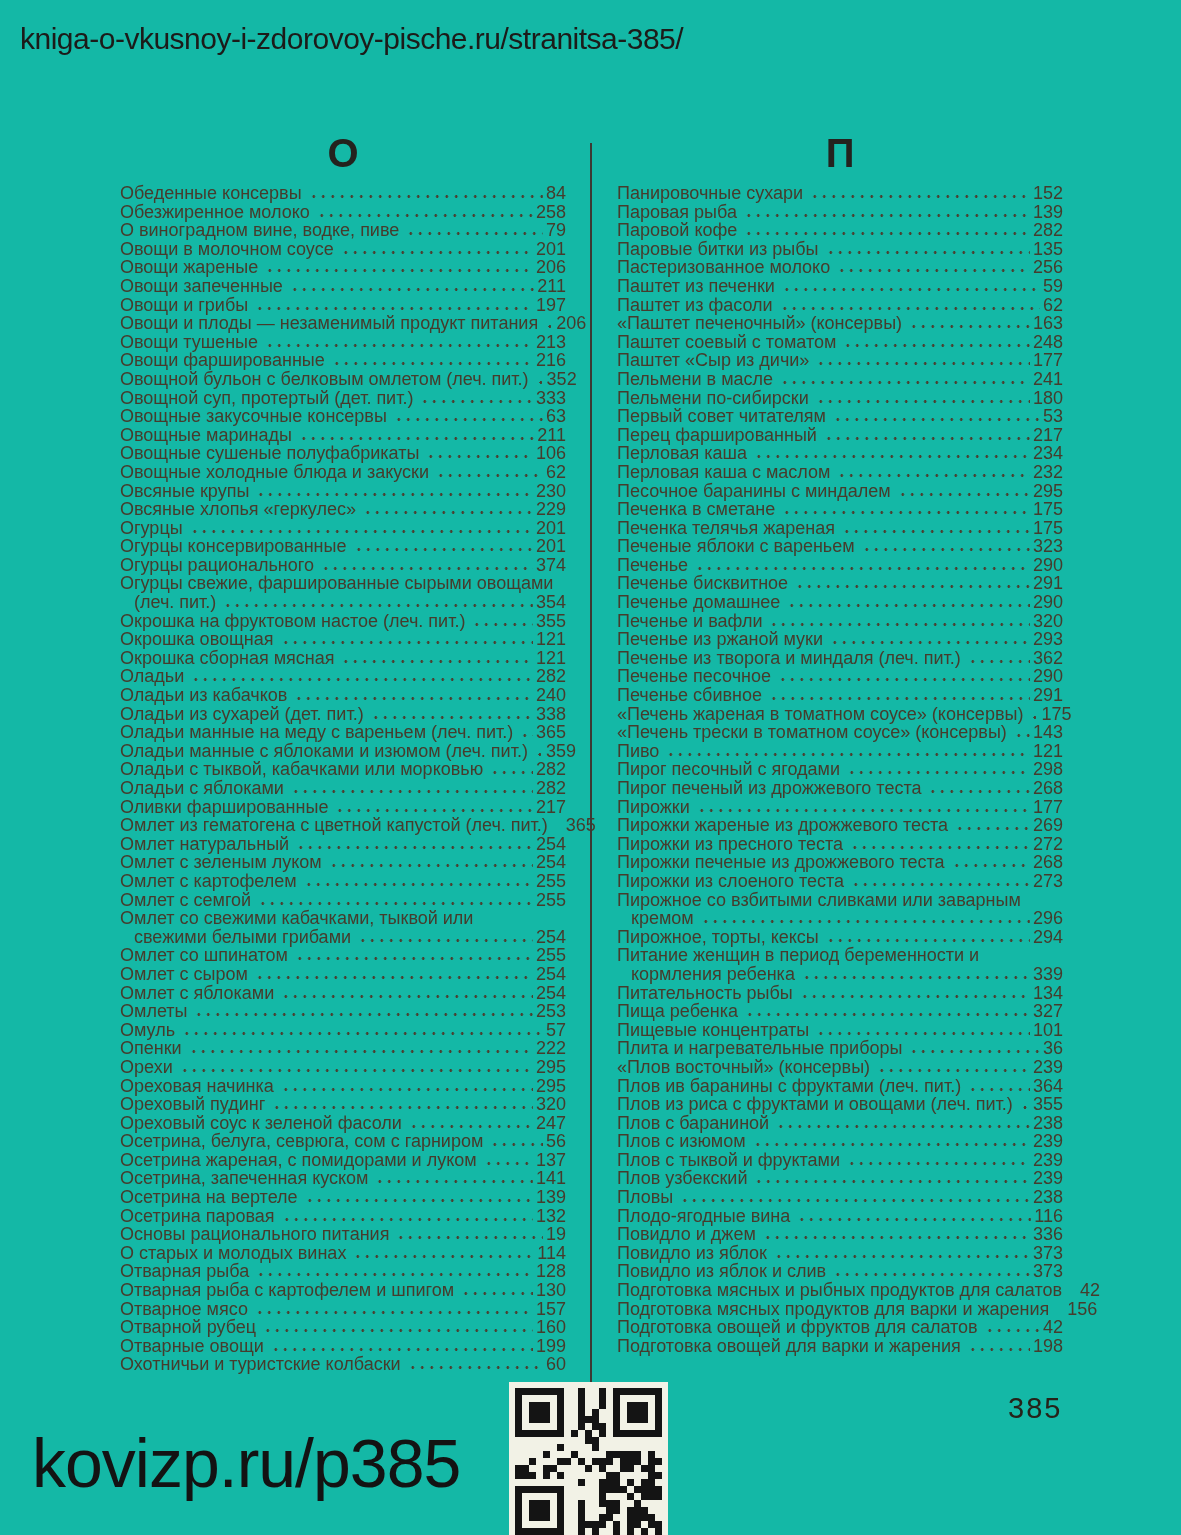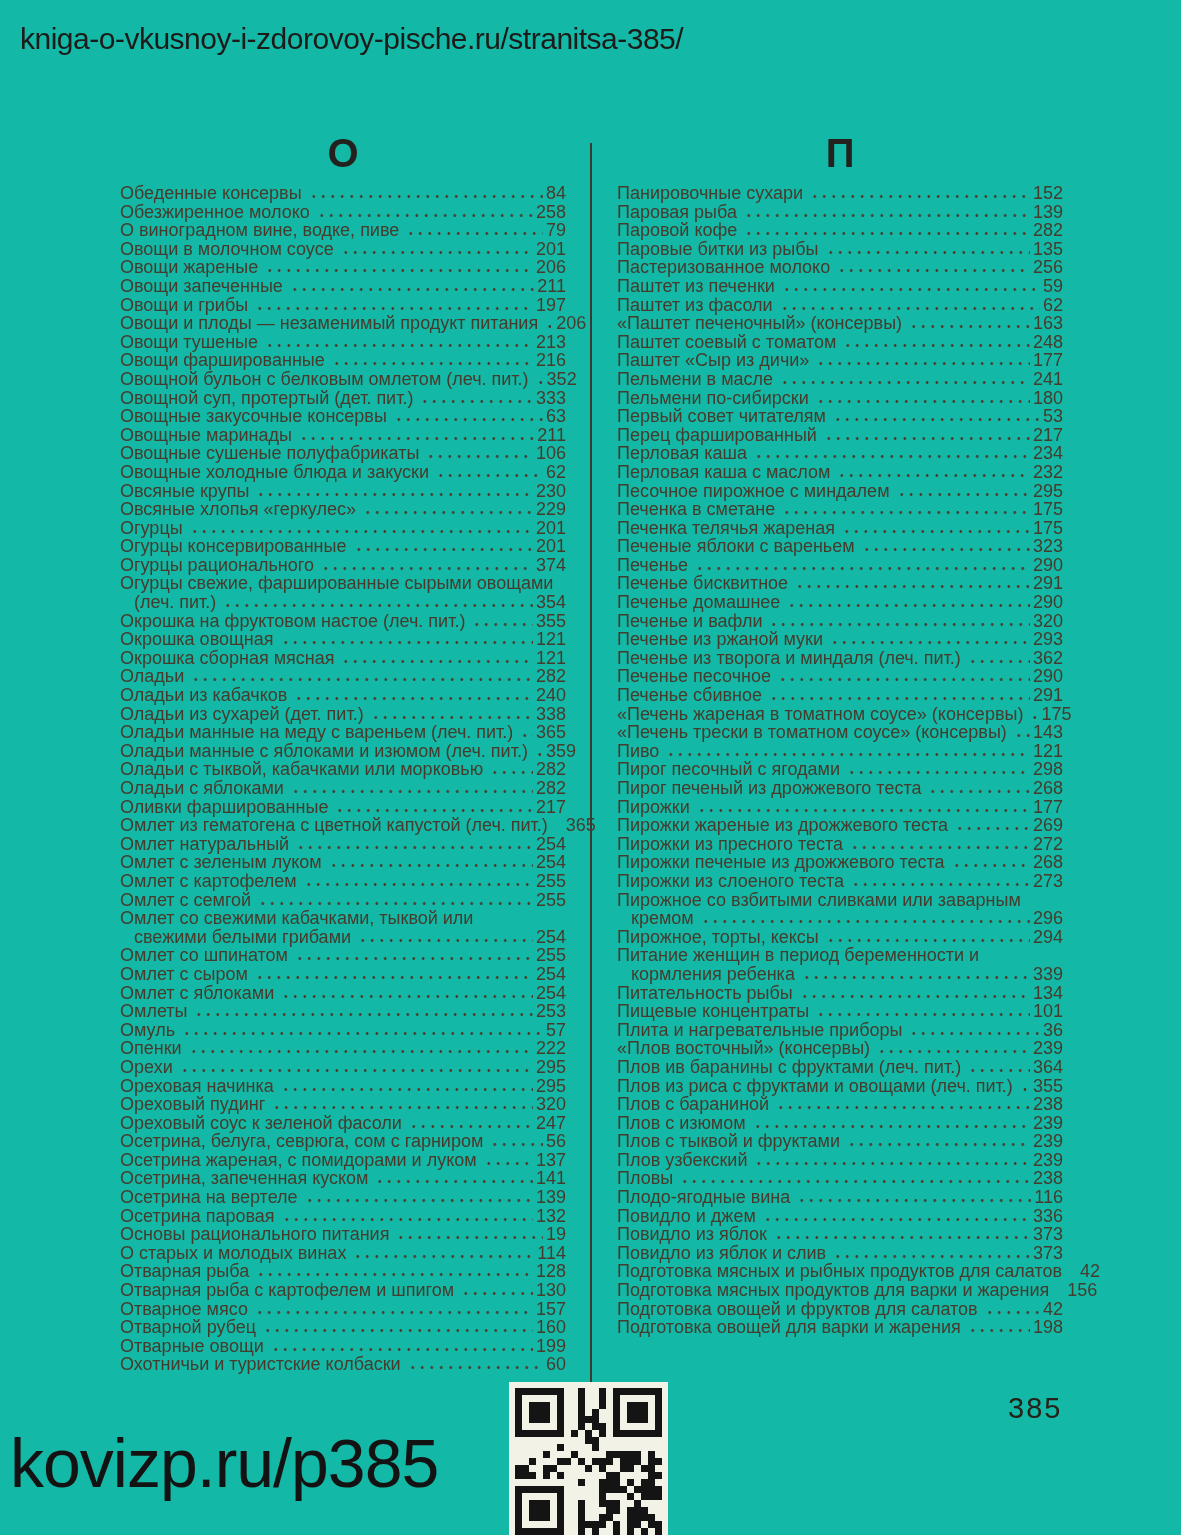--- a/index.html
+++ b/index.html
@@ -14,21 +14,21 @@
   .divider{position:absolute;left:590px;top:143px;width:2px;height:1245px;background:#3d3a33;}
   .row{display:flex;align-items:baseline;line-height:18.6px;font-size:18px;}
   .row .t{white-space:nowrap;}
   .row.cont .t{padding-left:14px;}
   .leader{flex:1 1 auto;min-width:8px;height:5px;margin:0 3px 0 7px;
           background-image:radial-gradient(circle,#4a4031 1.2px,rgba(0,0,0,0) 1.6px);
           background-size:9.5px 5px;background-repeat:repeat-x;background-position:left bottom;}
   .leader.nd{background:none;}
   .pg{white-space:nowrap;}
   .pagenum{position:absolute;left:1008px;top:1392px;font-size:29px;color:#262219;letter-spacing:2px;}
-  .footer-link{position:absolute;left:10px;top:1424px;font-size:68px;color:#131313;letter-spacing:-1px;}
+  .footer-link{position:absolute;left:32px;top:1424px;font-size:68px;color:#131313;letter-spacing:-1px;}
   .qr{position:absolute;left:509px;top:1382px;background:#f2f2e6;padding:6px;line-height:0;}
 </style>
 </head>
 <body>
 
 <div class="page">
 
   <div class="url">kniga-o-vkusnoy-i-zdorovoy-pische.ru/stranitsa-385/</div>
 
   <div class="col col-o">
@@ -432,21 +432,21 @@
           <span class="t">Перловая каша</span>
           <span class="leader"></span>
           <span class="pg">234</span>
         </div>
         <div class="row">
           <span class="t">Перловая каша с маслом</span>
           <span class="leader"></span>
           <span class="pg">232</span>
         </div>
         <div class="row">
-          <span class="t">Песочное пирожное с миндалем</span>
+          <span class="t">Песочное баранины с миндалем</span>
           <span class="leader"></span>
           <span class="pg">295</span>
         </div>
         <div class="row">
           <span class="t">Печенка в сметане</span>
           <span class="leader"></span>
           <span class="pg">175</span>
         </div>
         <div class="row">
           <span class="t">Печенка телячья жареная</span>
@@ -566,20 +566,25 @@
         </div>
         <div class="row cont">
           <span class="t">кормления ребенка</span>
           <span class="leader"></span>
           <span class="pg">339</span>
         </div>
         <div class="row">
           <span class="t">Питательность рыбы</span>
           <span class="leader"></span>
           <span class="pg">134</span>
+        </div>
+        <div class="row">
+          <span class="t">Пища ребенка</span>
+          <span class="leader"></span>
+          <span class="pg">327</span>
         </div>
         <div class="row">
           <span class="t">Пищевые концентраты</span>
           <span class="leader"></span>
           <span class="pg">101</span>
         </div>
         <div class="row">
           <span class="t">Плита и нагревательные приборы</span>
           <span class="leader"></span>
           <span class="pg">36</span>

